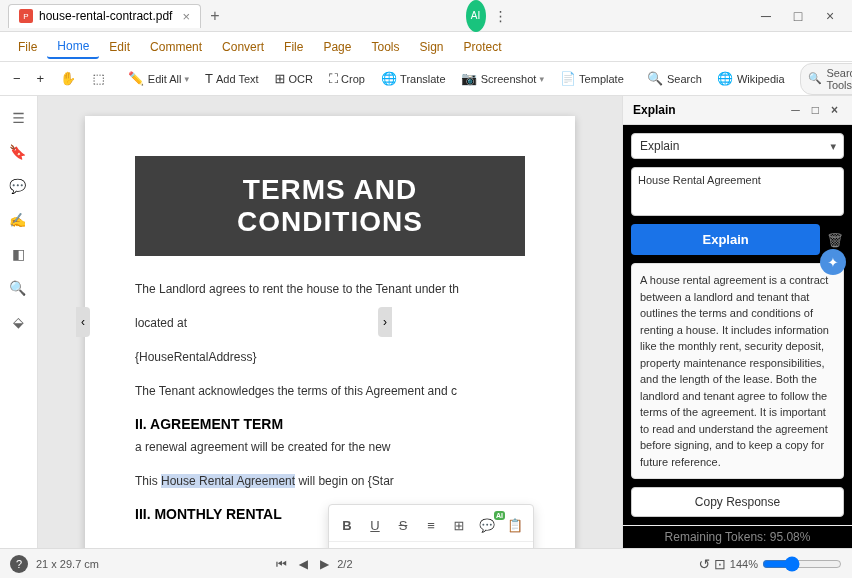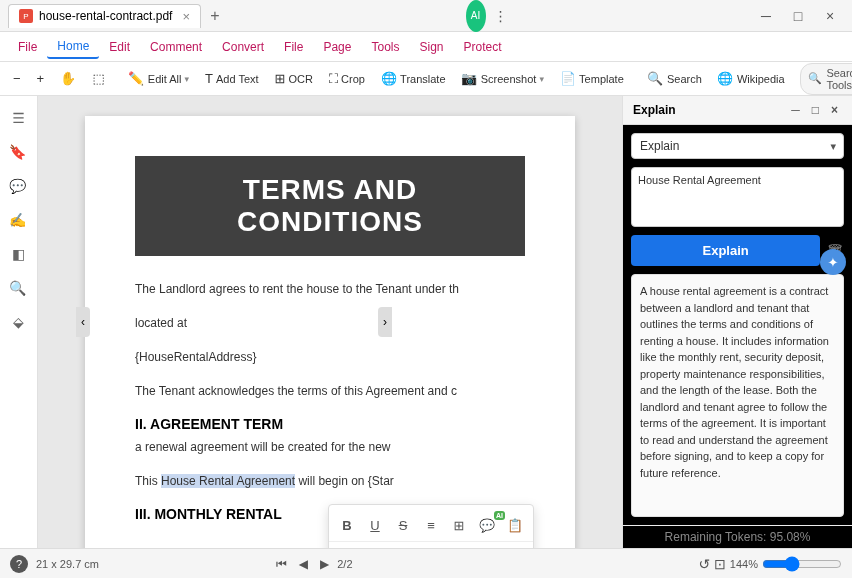--- a/index.html
+++ b/index.html
@@ -37,21 +37,21 @@
       margin-left: 4px;
     }
     #title-bar .more-btn { color: #555; font-size: 14px; cursor: pointer; padding: 2px 4px; }
 
     
     #menu-bar {
       display: flex; align-items: center; height: 30px;
       background: #fff; border-bottom: 1px solid #e0e0e0; padding: 0 8px;
     }
     #menu-bar .menu-item {
-      padding: 4px 10px; font-size: 12px; color: #be185d; cursor: pointer; border-radius: 3px;
+      padding: 4px 10px; font-size: 12px; color: #a16207; cursor: pointer; border-radius: 3px;
     }
     #menu-bar .menu-item.active { color: #1a73e8; border-bottom: 2px solid #1a73e8; }
 
     
     #toolbar {
       display: flex; align-items: center; height: 34px;
       background: #fff; border-bottom: 1px solid #e0e0e0; padding: 0 6px; gap: 2px;
     }
     .tool-btn {
       display: flex; align-items: center; gap: 3px;
@@ -385,20 +385,21 @@
 
       <textarea id="input-box" style="">House Rental Agreement</textarea>
 
       <div class="explain-btn-row">
         <button class="explain-btn">Explain</button>
         <span class="trash-btn">🗑</span>
       </div>
 
       <div id="result-box">A house rental agreement is a contract between a landlord and tenant that outlines the terms and conditions of renting a house. It includes information like the monthly rent, security deposit, property maintenance responsibilities, and the length of the lease. Both the landlord and tenant agree to follow the terms of the agreement. It is important to read and understand the agreement before signing, and to keep a copy for future reference.</div>
 
+      <button id="copy-btn">Copy Response</button>
     </div>
 
     <div id="panel-footer">
       <div>Remaining Tokens: 95.08%</div>
     </div>
 
     <div class="ai-float-btn" style="position:absolute;right:6px;top:calc(50% - 60px);">✦</div>
   </div>
 
 </div>

